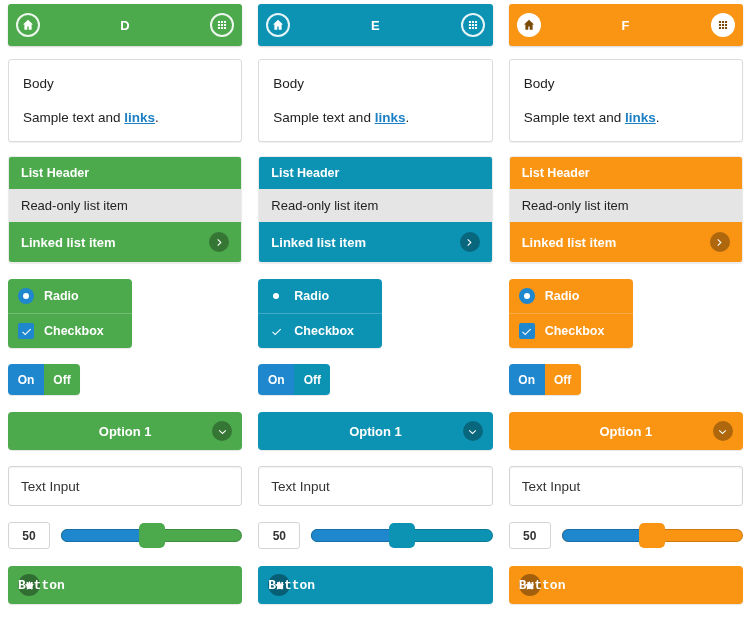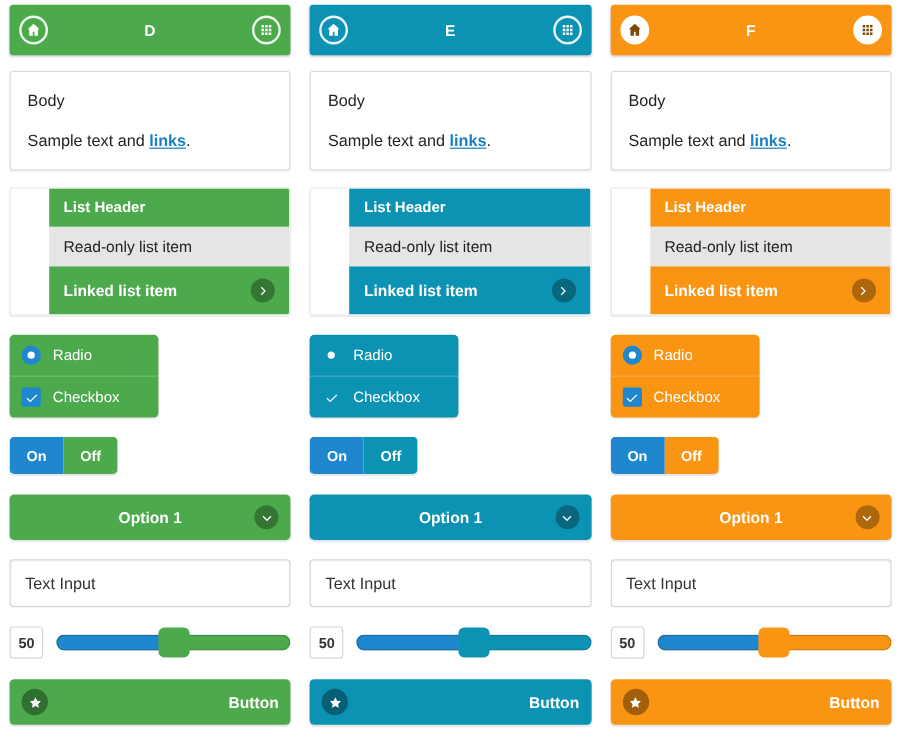--- a/index.html
+++ b/index.html
@@ -76,21 +76,20 @@
     text-decoration: underline;
   }
 
   
   .list {
     margin: 14px 8px 0 8px;
     border-radius: 3px;
     overflow: hidden;
     border: 1px solid rgba(0,0,0,0.08);
     box-shadow: 0 1px 1px rgba(0,0,0,0.08);
-    padding-left: 32px;
   }
   .list-header {
     padding: 9px 12px;
     font-size: 12.5px;
     font-weight: bold;
     color: #ffffff;
   }
   .list-readonly {
     background: #e5e5e5;
     padding: 9px 12px;
@@ -128,21 +127,21 @@
     align-items: center;
     padding: 9px 10px;
     gap: 10px;
   }
   .choice-row + .choice-row {
     border-top: 1px solid rgba(255,255,255,0.22);
     text-align: right;
   }
   .choice-label {
     font-size: 12.5px;
-    font-weight: normal;
+    font-weight: bold;
     color: #ffffff;
   }
   .radio-mark {
     width: 16px; height: 16px;
     border-radius: 50%;
     display: flex;
     align-items: center;
     justify-content: center;
     flex: 0 0 auto;
   }
@@ -156,21 +155,21 @@
     border-radius: 2px;
     display: flex;
     align-items: center;
     justify-content: center;
     flex: 0 0 auto;
   }
 
   
   .segmented {
     margin: 16px 8px 0 8px;
-    width: 90px;
+    width: 72px;
     height: 31px;
     border-radius: 4px;
     overflow: hidden;
     display: flex;
     box-shadow: 0 1px 1px rgba(0,0,0,0.10);
   }
   .seg {
     flex: 1;
     display: flex;
     align-items: center;
@@ -225,21 +224,21 @@
   }
 
   
   .slider-row {
     margin: 16px 8px 0 8px;
     display: flex;
     align-items: center;
     gap: 11px;
   }
   .slider-value {
-    width: 28px;
+    width: 42px;
     height: 27px;
     background: #ffffff;
     border: 1px solid #d5d5d5;
     border-radius: 3px;
     display: flex;
     align-items: center;
     justify-content: center;
     font-size: 12px;
     font-weight: bold;
     color: #333333;
@@ -292,25 +291,26 @@
     width: 22px; height: 22px;
     border-radius: 50%;
     background: rgba(0,0,0,0.35);
     display: flex;
     align-items: center;
     justify-content: center;
     flex: 0 0 auto;
   }
   .button-label {
     flex: 1;
-    text-align: right;
+    text-align: left;
     font-size: 13px;
     font-weight: bold;
     color: #ffffff;
     margin-left: -22px;
+    font-family: Liberation Mono, monospace;
   }
 
   
   .watermark {
     position: absolute;
     right: 6px;
     bottom: 22px;
     display: flex;
     align-items: center;
     gap: 6px;

